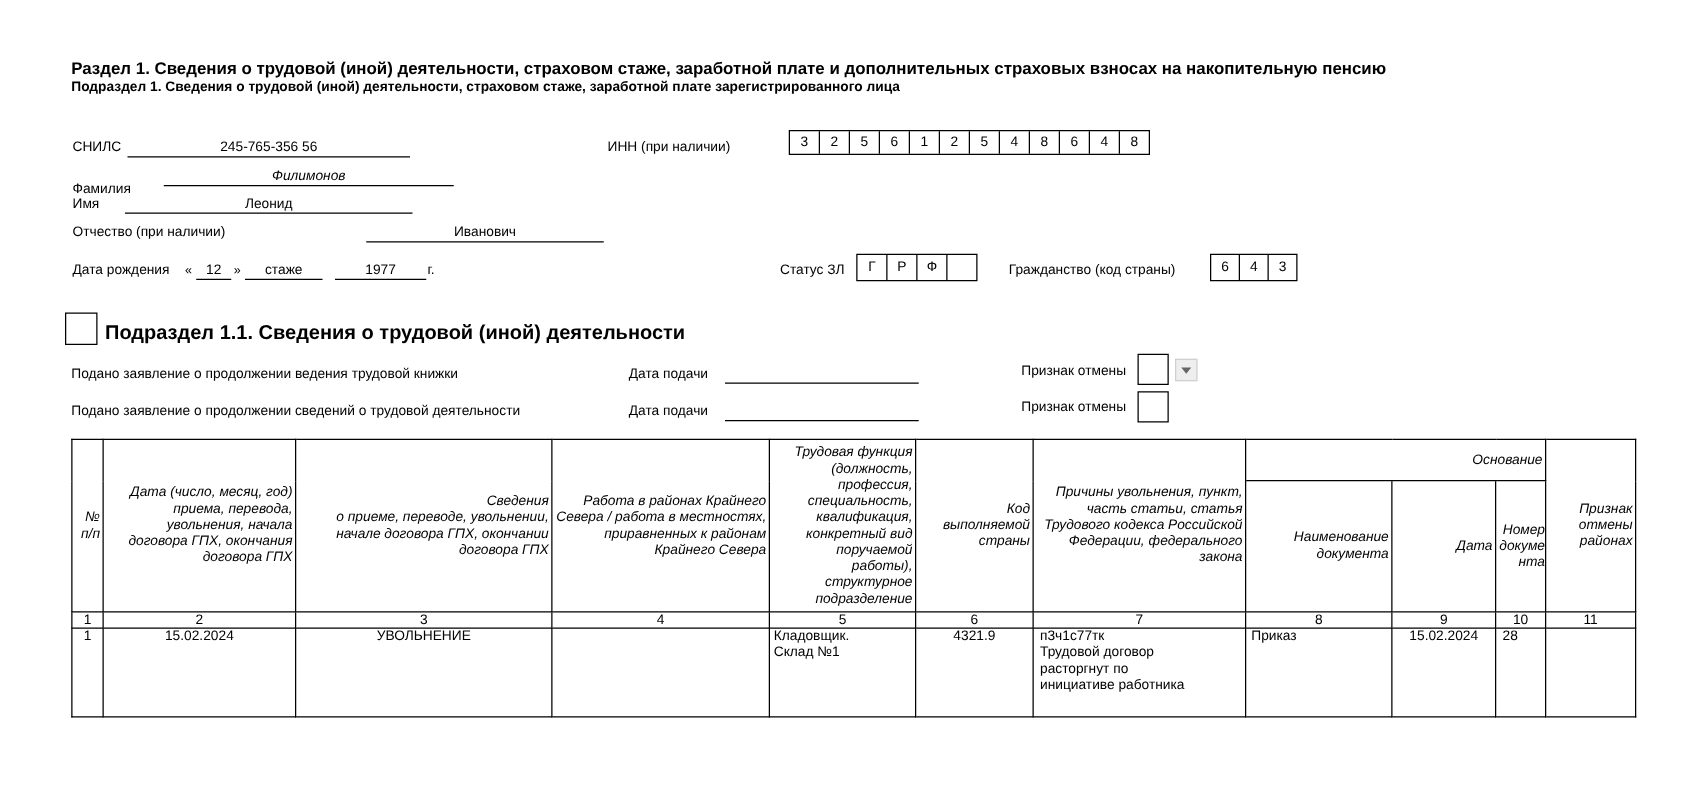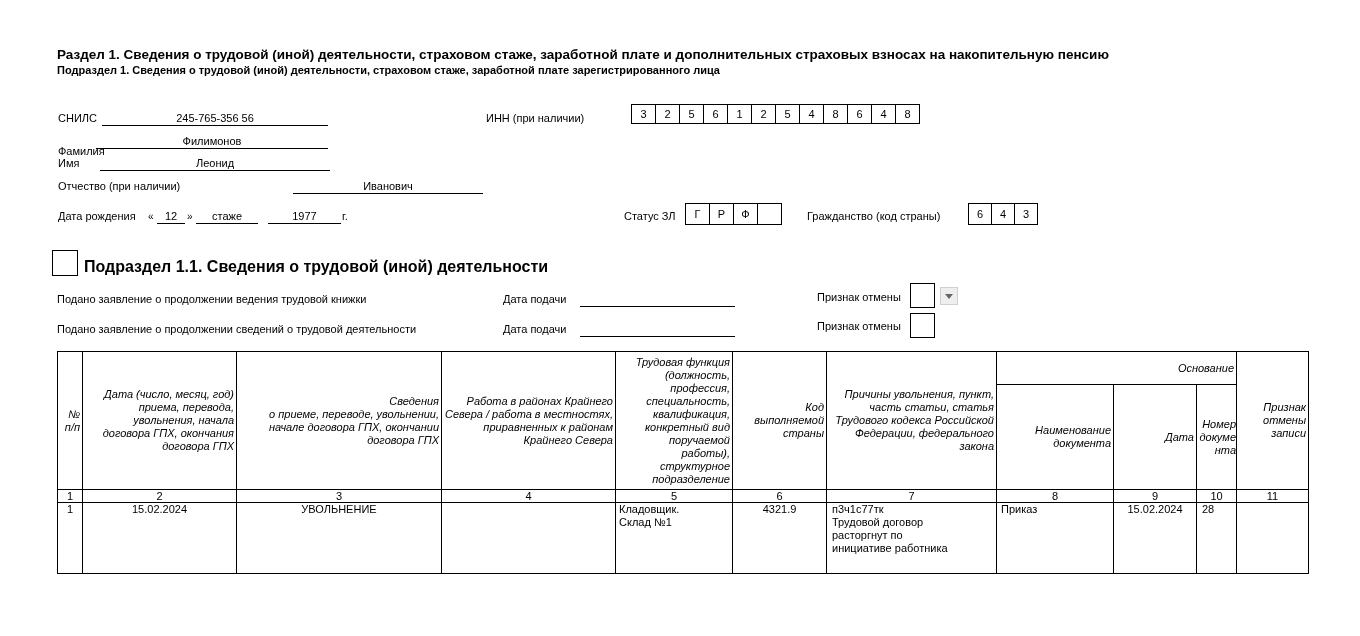--- a/index.html
+++ b/index.html
@@ -41,21 +41,21 @@
   <span>2</span>
   <span>5</span>
   <span>4</span>
   <span>8</span>
   <span>6</span>
   <span>4</span>
   <span>8</span>
 </div>
 
 <div class="abs lbl" style="left:58px; top:134px;margin-top:11px;">Фамилия</div>
-<div class="uline" style="left:96px; top:134px; width:232px;">Филимонов</div>
+<div class="uline" style="left:131px; top:134px; width:232px;font-style:italic;">Филимонов</div>
 
 <div class="abs lbl" style="left:58px; top:157px;">Имя</div>
 <div class="uline" style="left:100px; top:156px; width:230px;">Леонид</div>
 
 <div class="abs lbl" style="left:58px; top:180px;">Отчество (при наличии)</div>
 <div class="uline" style="left:293px; top:179px; width:190px;">Иванович</div>
 
 <div class="abs lbl" style="left:58px; top:210px;">Дата рождения</div>
 <div class="abs lbl" style="left:148px; top:211px; font-size:10px;">«</div>
 <div class="uline" style="left:157px; top:209px; width:28px;">12</div>
@@ -115,21 +115,21 @@
     <th rowspan="2">Дата (число, месяц, год) приема, перевода, увольнения, начала договора ГПХ, окончания договора ГПХ</th>
     <th rowspan="2">
       <div>Сведения</div>
       <div>о приеме, переводе, увольнении, начале договора ГПХ, окончании договора ГПХ</div>
     </th>
     <th rowspan="2">Работа в районах Крайнего Севера / работа в местностях, приравненных к районам Крайнего Севера</th>
     <th rowspan="2">Трудовая функция (должность, профессия, специальность, квалификация, конкретный вид поручаемой работы), структурное подразделение</th>
     <th rowspan="2">Код выполняемой страны</th>
     <th rowspan="2">Причины увольнения, пункт, часть статьи, статья Трудового кодекса Российской Федерации, федерального закона</th>
     <th colspan="3">Основание</th>
-    <th rowspan="2">Признак отмены записи</th>
+    <th rowspan="2">Признак отмены районах</th>
   </tr>
   <tr style="height:105px;">
     <th>Наименование документа</th>
     <th>Дата</th>
     <th style="padding:0;">Номер докуме нта</th>
   </tr>
   <tr class="num">
     <td>1</td>
     <td>2</td>
     <td>3</td>

